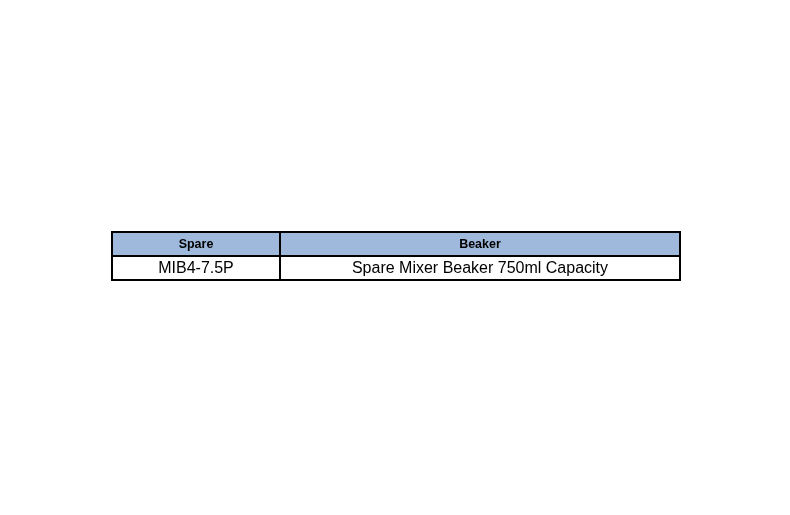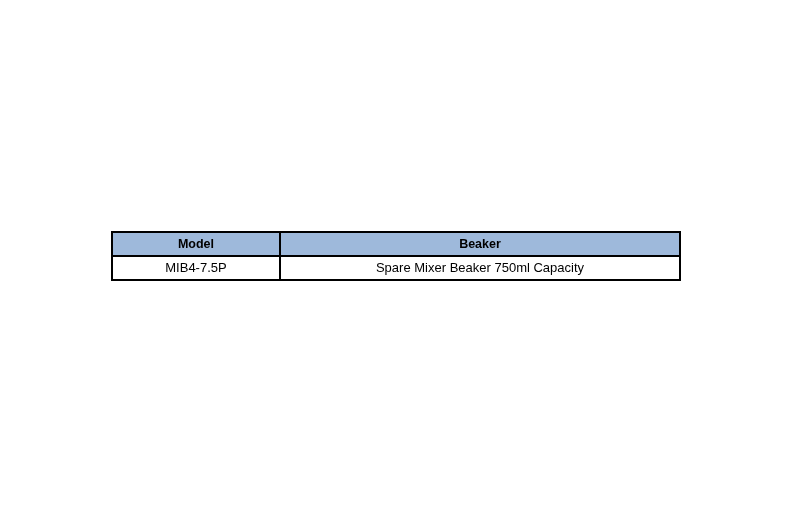--- a/index.html
+++ b/index.html
@@ -25,21 +25,21 @@
     width: 568px;
   }
   .product-table th,
   .product-table td {
     border: 2px solid #000000;
     text-align: center;
     vertical-align: middle;
     padding: 0;
     height: 22px;
     color: #000000;
-    font-size: 13px;
+    font-size: 16px;
     line-height: 22px;
     white-space: nowrap;
     overflow: hidden;
   }
   .product-table th {
     background: #9EB9DB;
     font-weight: bold;
     font-size: 12.5px;
   }
   .col-code  { width: 168px; }
@@ -49,21 +49,21 @@
 <body>
 
 <div class="table-wrap">
   <table class="product-table">
     <colgroup>
       <col class="col-code">
       <col class="col-model">
     </colgroup>
     <thead>
       <tr>
-        <th>Model</th>
+        <th>Spare</th>
         <th>Beaker</th>
       </tr>
     </thead>
     <tbody>
       <tr>
         <td>MIB4-7.5P</td>
         <td>Spare Mixer Beaker 750ml Capacity</td>
       </tr>
     </tbody>
   </table>

